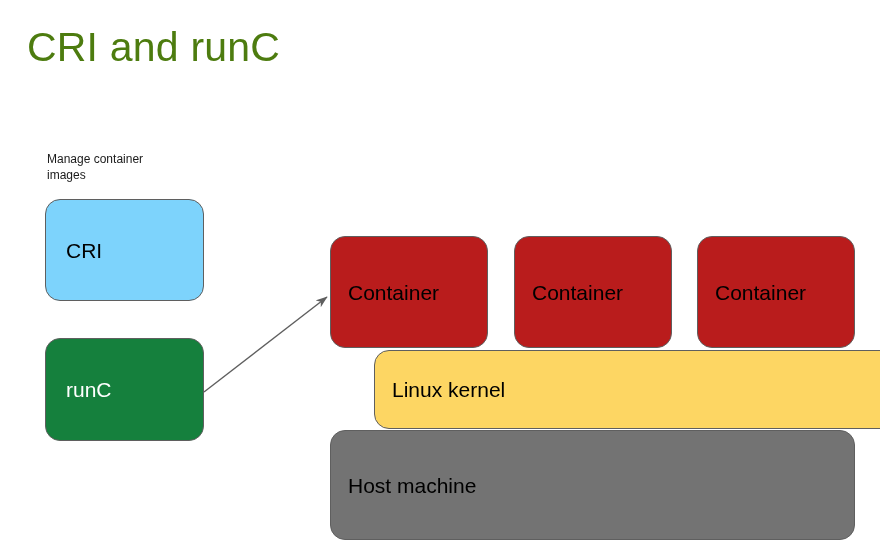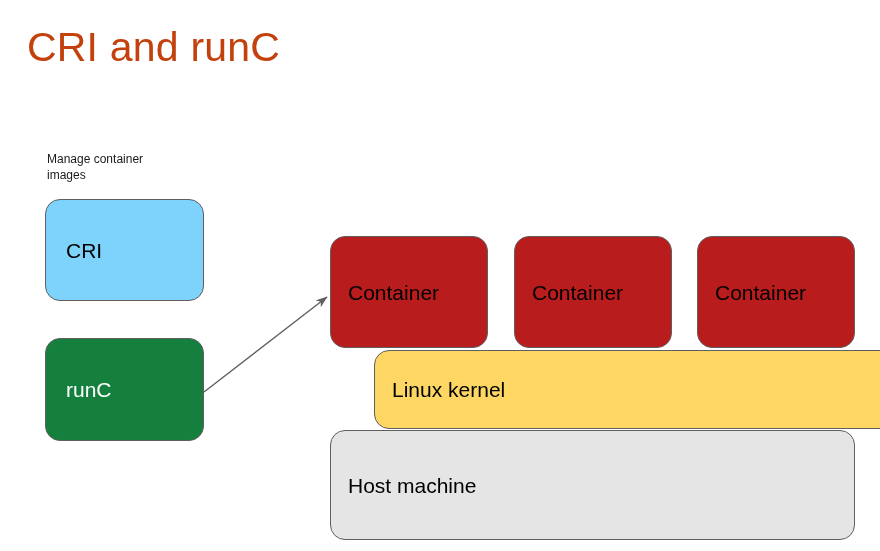--- a/index.html
+++ b/index.html
@@ -21,21 +21,21 @@
 
   
   .slide-title {
     position: absolute;
     left: 27px;
     top: 21px;
     font-size: 41px;
     font-weight: 400;
     line-height: 52px;
     letter-spacing: 0.2px;
-    color: #c2410c;
+    color: #4d7c0f;
     white-space: nowrap;
   }
 
   
   .note {
     position: absolute;
     font-size: 12px;
     line-height: 15.5px;
     color: #1a1a1a;
     font-weight: 400;
@@ -93,21 +93,21 @@
   .box-kernel {
     left: 330px; top: 350px;
     width: 525px; height: 79px;
     background: #fdd663;
     padding-left: 17px;
     margin-left: 44px;
   }
   .box-host {
     left: 330px; top: 430px;
     width: 525px; height: 110px;
-    background: #e5e5e5;
+    background: #737373;
     padding-left: 17px;
   }
   .box-kernel .node-label,
   .box-host .node-label { color: #000000; }
 
   
   .arrow-layer {
     position: absolute;
     left: 0; top: 0;
     width: 880px; height: 551px;

